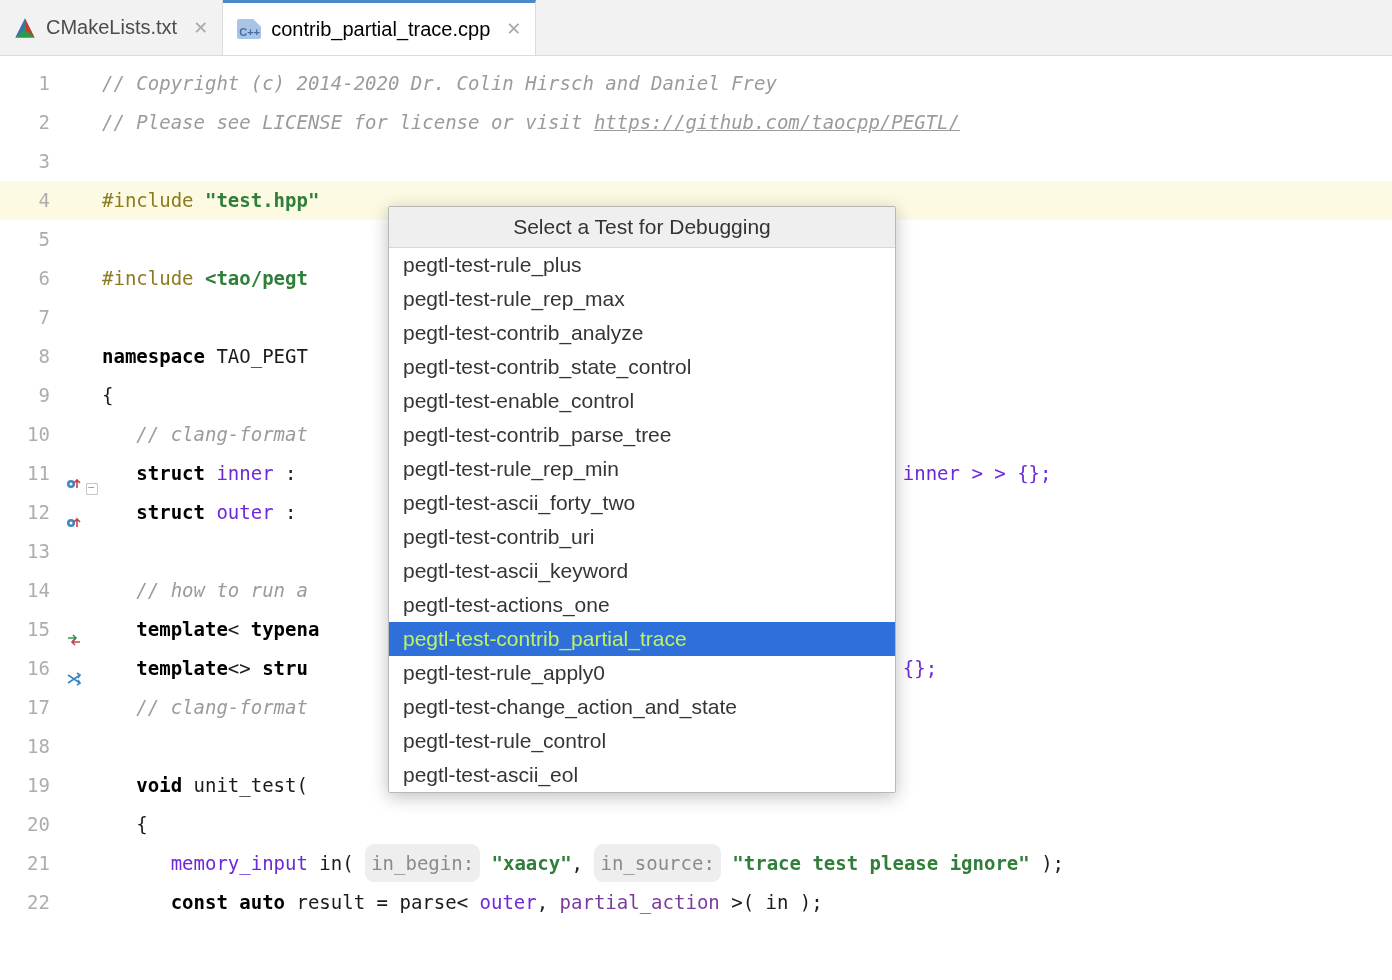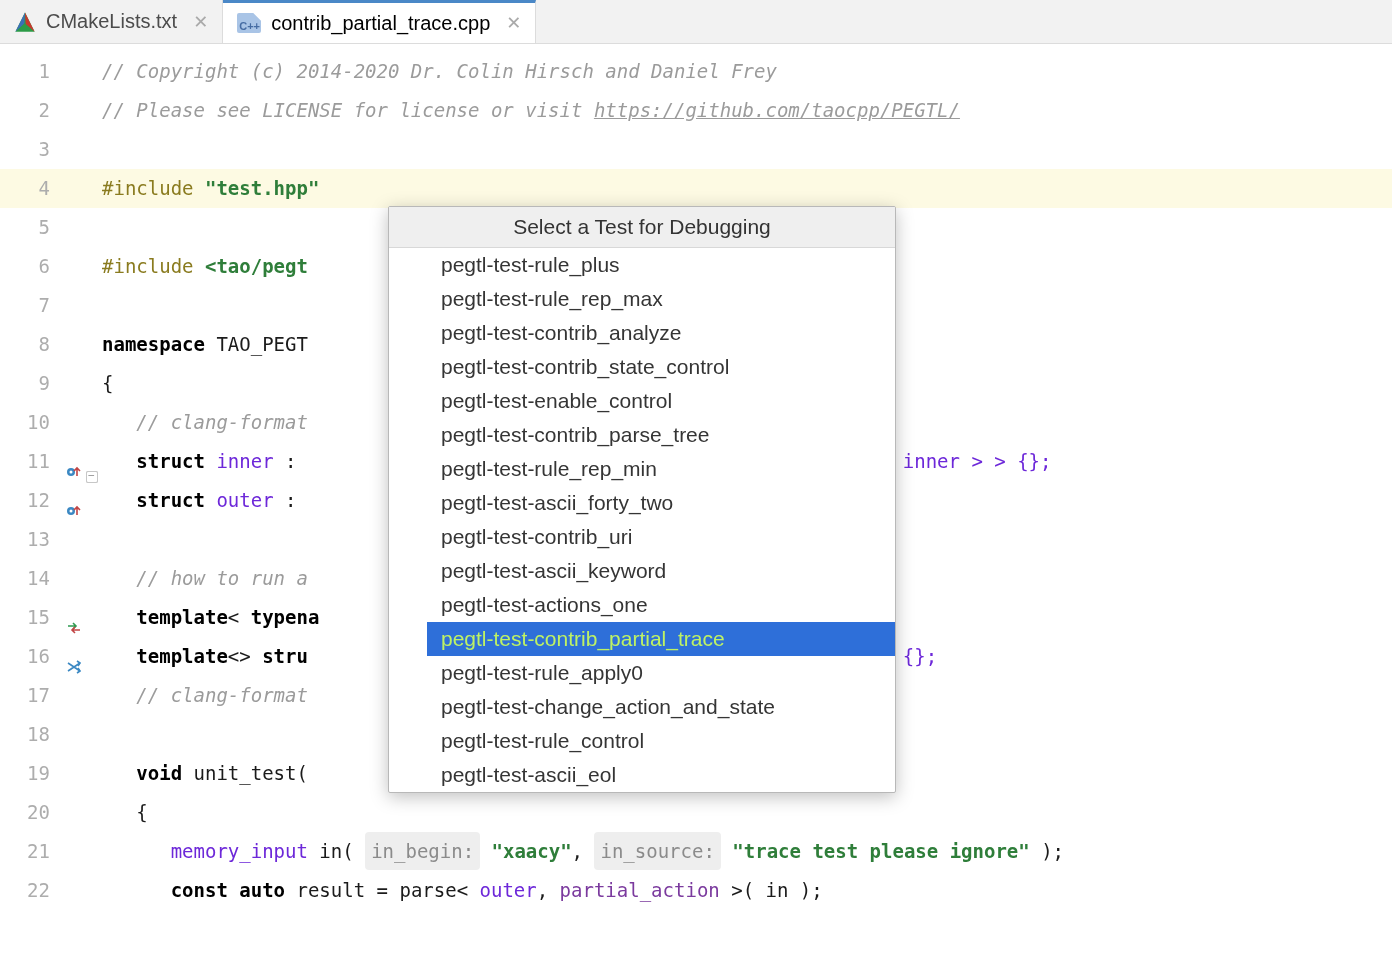--- a/index.html
+++ b/index.html
@@ -8,21 +8,21 @@
     font-size: 19px;
     background: #ffffff;
     overflow: hidden;
     width: 1392px;
     height: 980px;
   }
   .tab-bar {
     display: flex;
     align-items: flex-end;
     background: #f2f2f2;
-    height: 44px;
+    height: 56px;
     border-bottom: 1px solid #dcdcdc;
     font-family: -apple-system, "Segoe UI", sans-serif;
     font-size: 20px;
   }
   .tab {
     display: flex;
     align-items: center;
     gap: 10px;
     padding: 10px 14px;
     background: #f2f2f2;
@@ -83,21 +83,21 @@
     color: #1b1b1b;
     padding-left: 14px;
   }
   .hl-line { background: #fdfae3; }
   .c-comment { color: #9b9b9b; font-style: italic; }
   .c-link { text-decoration: underline; font-style: italic; color:#9b9b9b;}
   .c-macro { color: #8a7b1f; font-weight: normal; }
   .c-str { color: #2f7e3a; font-weight: bold; }
   .c-kw { color: #000000; font-weight: bold; }
   .c-id { color: #6d28d9; }
-  .c-paramhint { background: #eeeeee; color: #8b8b8b; border-radius: 4px; padding: 8px 6px; font-style: normal;}
+  .c-paramhint { background: #eeeeee; color: #8b8b8b; border-radius: 9px; padding: 8px 6px; font-style: normal;}
   .c-purple { color: #7b3a9e; }
   .fold { position:absolute; left:-2px; top:50%; transform:translateY(-50%); width:12px;height:12px;border:1px solid #c7c7c7; border-radius:2px; background:#fff;}
   .fold::after{content:'−'; color:#9a9a9a; font-size:11px; line-height:9px; position:absolute; left:1px; top:-1px;}
   .popup {
     position: absolute;
     left: 388px;
     top: 206px;
     width: 508px;
     background: #ffffff;
     border: 1px solid #b8b8b8;
@@ -112,21 +112,20 @@
     text-align: center;
     padding: 8px 12px;
     color: #333;
     border-bottom: 1px solid #d8d8d8;
   }
   .popup-item {
     padding: 5px 14px;
     color: #353535;
     cursor: pointer;
     white-space: nowrap;
-    margin-left: 38px;
   }
   .popup-item.selected { background: #2e6fd9; color: #bef264; }
   .popup-body { max-height: 580px; overflow: hidden; }
 </style>
 </head>
 <body>
 
 <div class="tab-bar">
   <div class="tab">
     <span class="icon cmake-icon">

